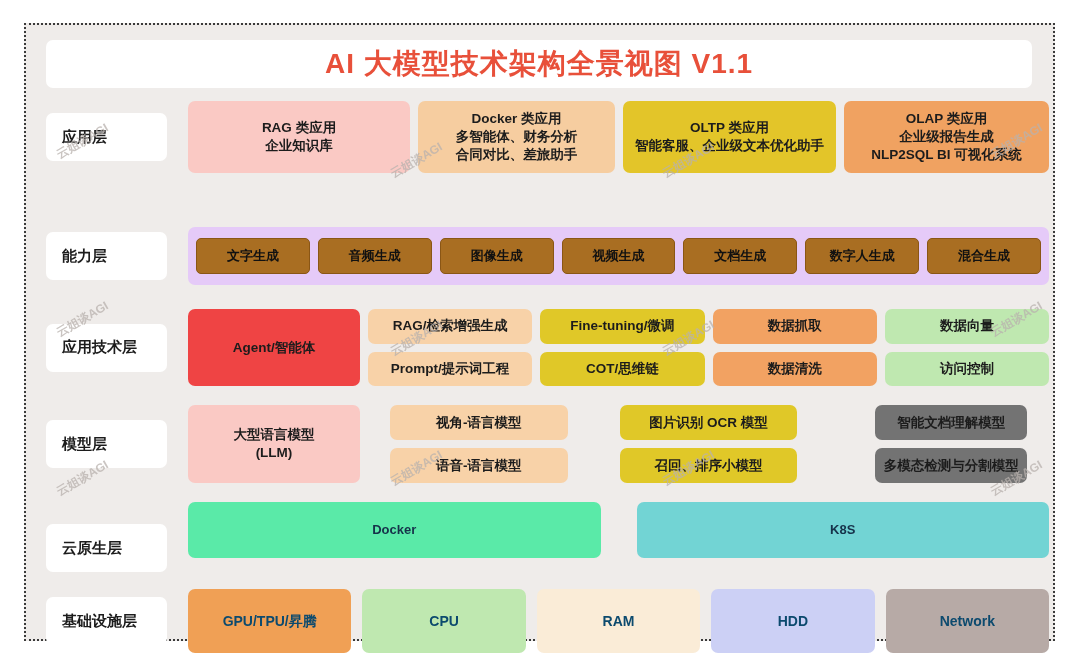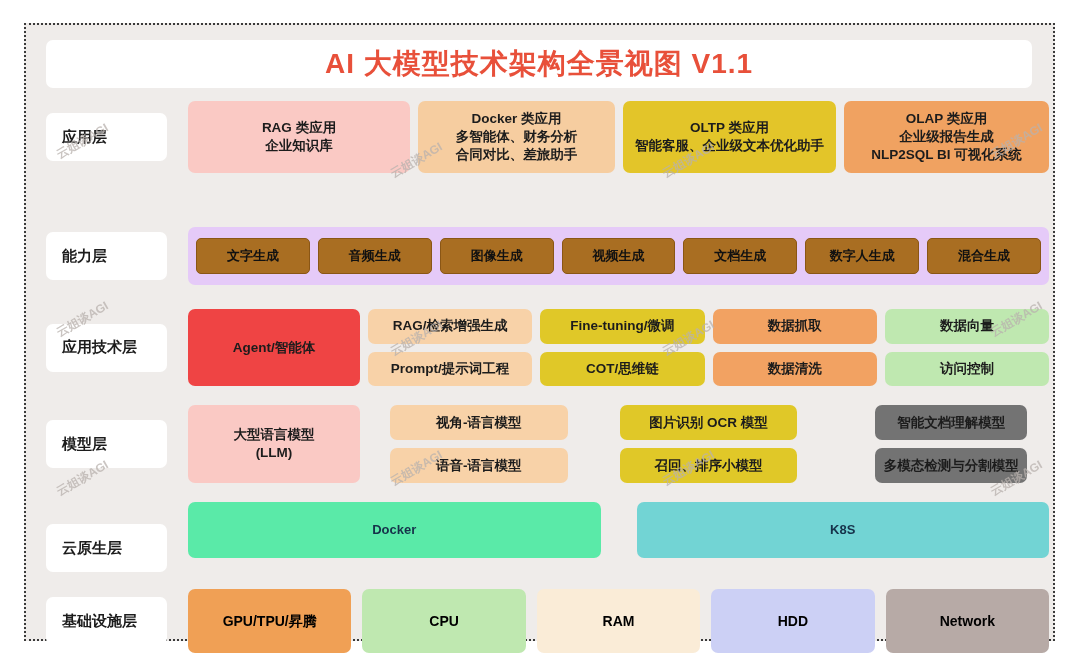--- a/index.html
+++ b/index.html
@@ -170,21 +170,21 @@
   #row-cloud .layer-label { height: 48px; align-self: center; margin-top: 36px; }
   #row-cloud .layer-body { gap: 36px; }
   #row-cloud .chip { flex: 1 1 0; font-size: 13px; color: #16324a; }
   .cloud-docker { background: #5aeaa8; }
   .cloud-k8s { background: #72d4d4; }
 
   
   #row-infra { top: 557px; height: 64px; }
   #row-infra .layer-label { height: 48px; align-self: center; }
   #row-infra .layer-body { gap: 11px; }
-  #row-infra .chip { flex: 1 1 0; font-size: 14px; color: #000000; }
+  #row-infra .chip { flex: 1 1 0; font-size: 14px; color: #0c4a6e; }
   .infra-gpu { background: #f0a055; }
   .infra-cpu { background: #bfe8b0; }
   .infra-ram { background: #faecd7; }
   .infra-hdd { background: #ccd0f5; }
   .infra-net { background: #b7aaa6; }
 
   
   .wm {
     position: absolute;
     font-size: 12px;

